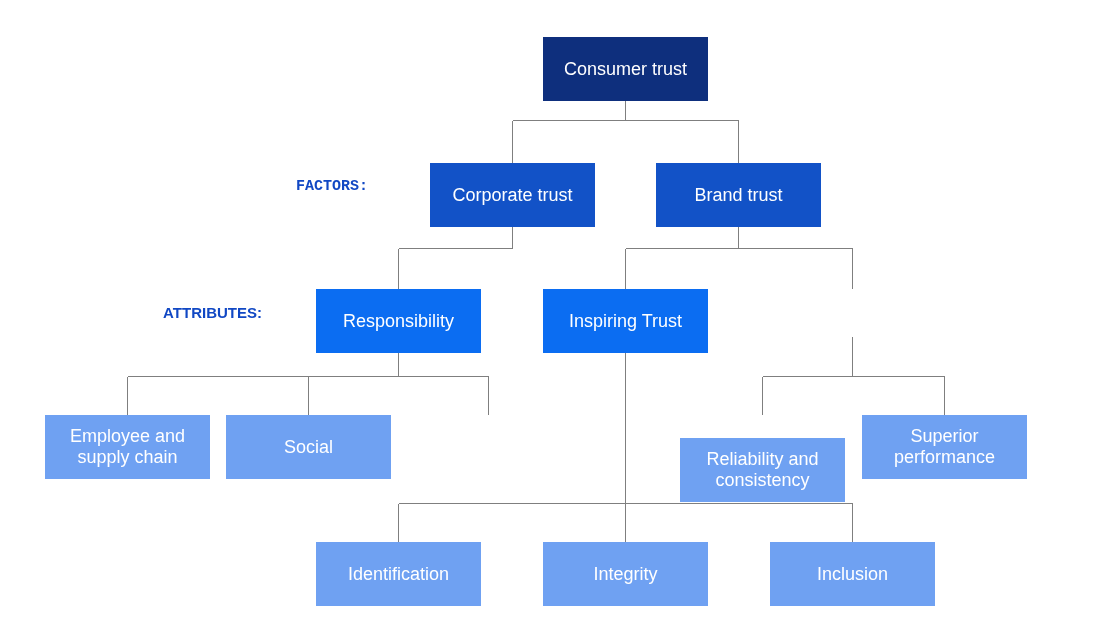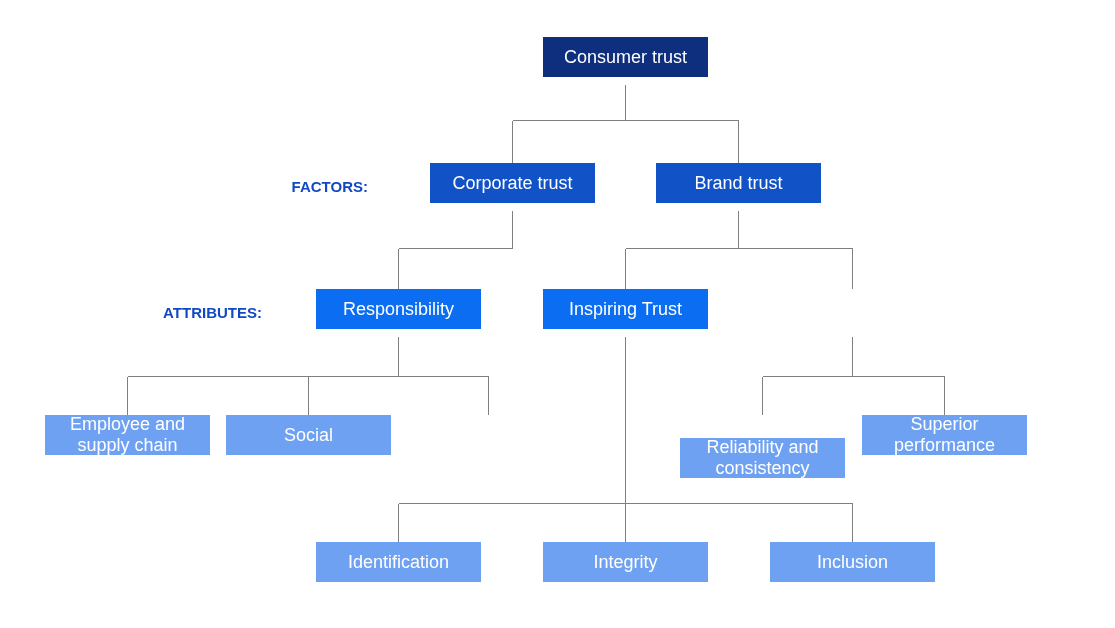--- a/index.html
+++ b/index.html
@@ -23,21 +23,21 @@
     pointer-events: none;
   }
   .connectors line {
     stroke: var(--connector, #7F7F7F);
     stroke-width: 1;
     shape-rendering: crispEdges;
   }
   .node {
     position: absolute;
     width: 165px;
-    height: 40px;
+    height: 64px;
     display: flex;
     align-items: center;
     justify-content: center;
     text-align: center;
     color: var(--node-text, #ffffff);
     font-size: 18px;
     line-height: 21px;
     white-space: pre-line;
     box-sizing: border-box;
     padding: 0 4px;
@@ -87,21 +87,21 @@
     <line x1="762.5" y1="376.5" x2="762.5" y2="415"></line>
     <line x1="944.5" y1="376.5" x2="944.5" y2="415"></line>
 
     <line x1="625.5" y1="337" x2="625.5" y2="503.5"></line>
     <line x1="398.5" y1="503.5" x2="852.5" y2="503.5"></line>
     <line x1="398.5" y1="503.5" x2="398.5" y2="542"></line>
     <line x1="625.5" y1="503.5" x2="625.5" y2="542"></line>
     <line x1="852.5" y1="503.5" x2="852.5" y2="542"></line>
   </svg>
 
-  <div class="row-label" style="right:747px; top:178px;">FACTORS:</div>
+  <div class="row-label" style="right:747px; top:178px;font-family:Liberation Mono, monospace;">FACTORS:</div>
 
   <div class="row-label" style="right:853px; top:304px;">ATTRIBUTES:</div>
 
   <div class="node lvl1" style="left:543px; top:37px;">Consumer trust</div>
 
   <div class="node lvl2" style="left:430px; top:163px;">Corporate trust</div>
   <div class="node lvl2" style="left:656px; top:163px;">Brand trust</div>
 
   <div class="node lvl3" style="left:316px; top:289px;">Responsibility</div>
   <div class="node lvl3" style="left:543px; top:289px;">Inspiring Trust</div>

